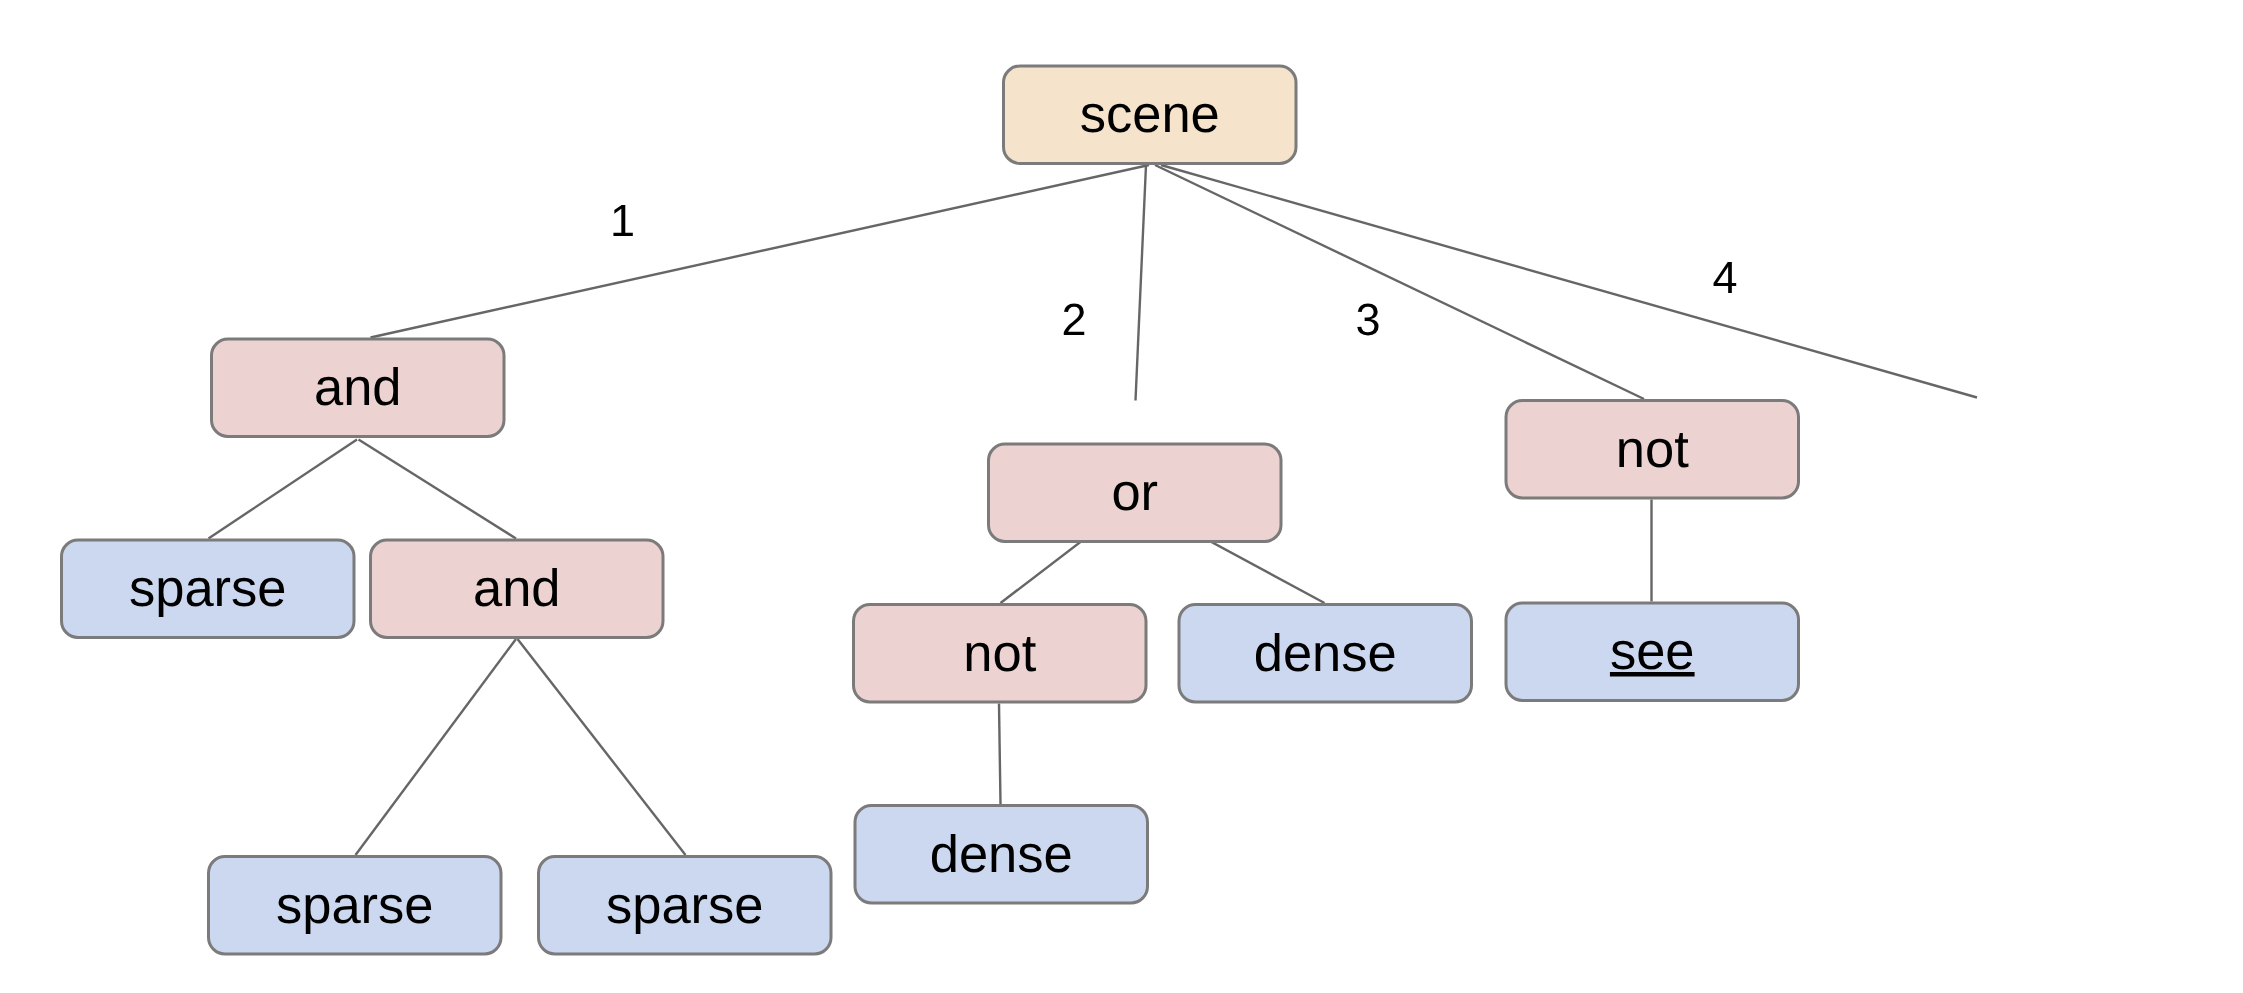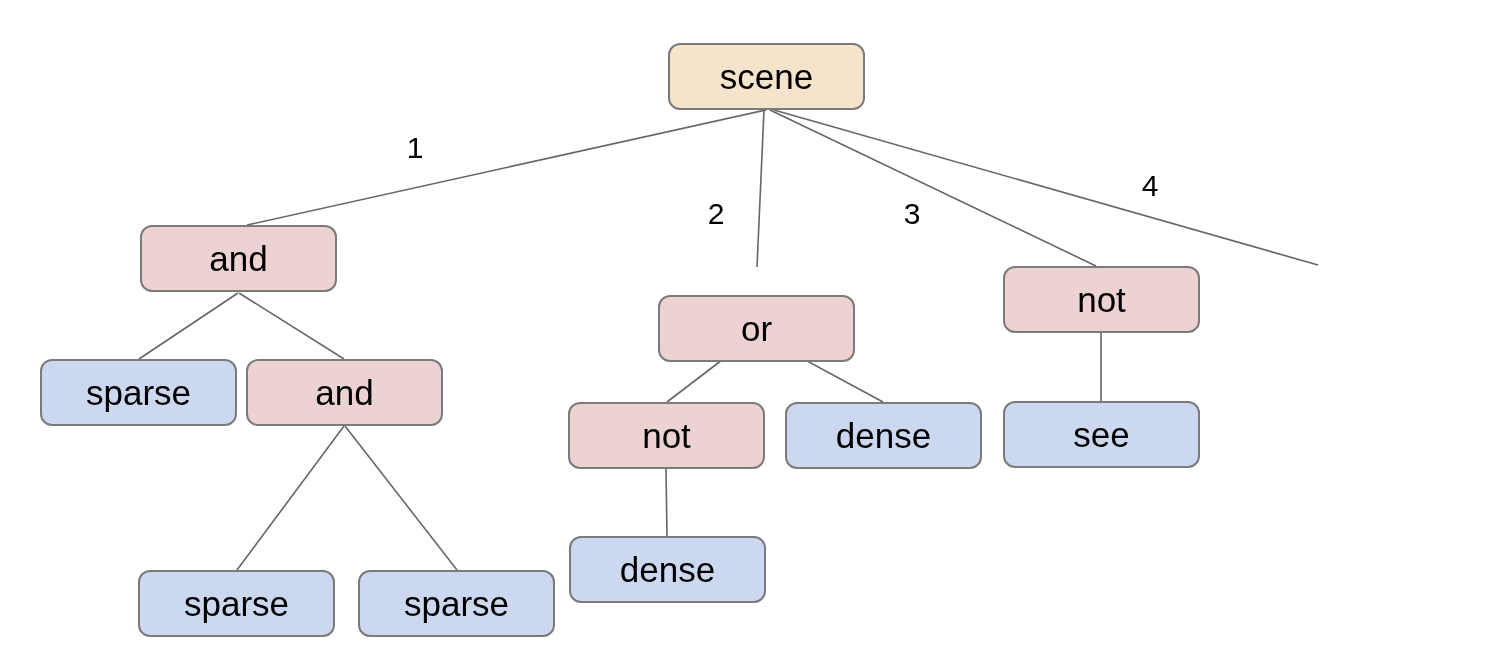--- a/index.html
+++ b/index.html
@@ -74,19 +74,19 @@
   <div class="node" style="left: 668px; top: 43px; background: rgb(245, 227, 203); border-color: rgb(123, 123, 123);">scene</div>
 
   <div class="node" style="left: 140px; top: 225px; background: rgb(236, 210, 208); border-color: rgb(123, 123, 123);">and</div>
   <div class="node" style="left: 658px; top: 267px; background: rgb(236, 210, 208); border-color: rgb(123, 123, 123); margin-top: 28px;">or</div>
   <div class="node" style="left: 1003px; top: 266px; background: rgb(236, 210, 208); border-color: rgb(123, 123, 123);">not</div>
 
   <div class="node" style="left: 40px; top: 359px; background: rgb(204, 215, 240); border-color: rgb(123, 123, 123);">sparse</div>
   <div class="node" style="left: 246px; top: 359px; background: rgb(236, 210, 208); border-color: rgb(123, 123, 123);">and</div>
   <div class="node" style="left: 568px; top: 402px; background: rgb(236, 210, 208); border-color: rgb(123, 123, 123);">not</div>
   <div class="node" style="left: 785px; top: 402px; background: rgb(204, 215, 240); border-color: rgb(123, 123, 123);">dense</div>
-  <div class="node" style="left: 1003px; top: 401px; background: rgb(204, 215, 240); border-color: rgb(123, 123, 123);">see</div>
+  <div class="node" style="left: 1003px; top: 401px; background: rgb(204, 215, 240); border-color: rgb(123, 123, 123); text-decoration: underline;">see</div>
 
   <div class="node" style="left: 138px; top: 570px; background: rgb(204, 215, 240); border-color: rgb(123, 123, 123);">sparse</div>
   <div class="node" style="left: 358px; top: 570px; background: rgb(204, 215, 240); border-color: rgb(123, 123, 123);">sparse</div>
   <div class="node" style="left: 569px; top: 536px; background: rgb(204, 215, 240); border-color: rgb(123, 123, 123);">dense</div>
 
 </div>
 
 </body></html>

